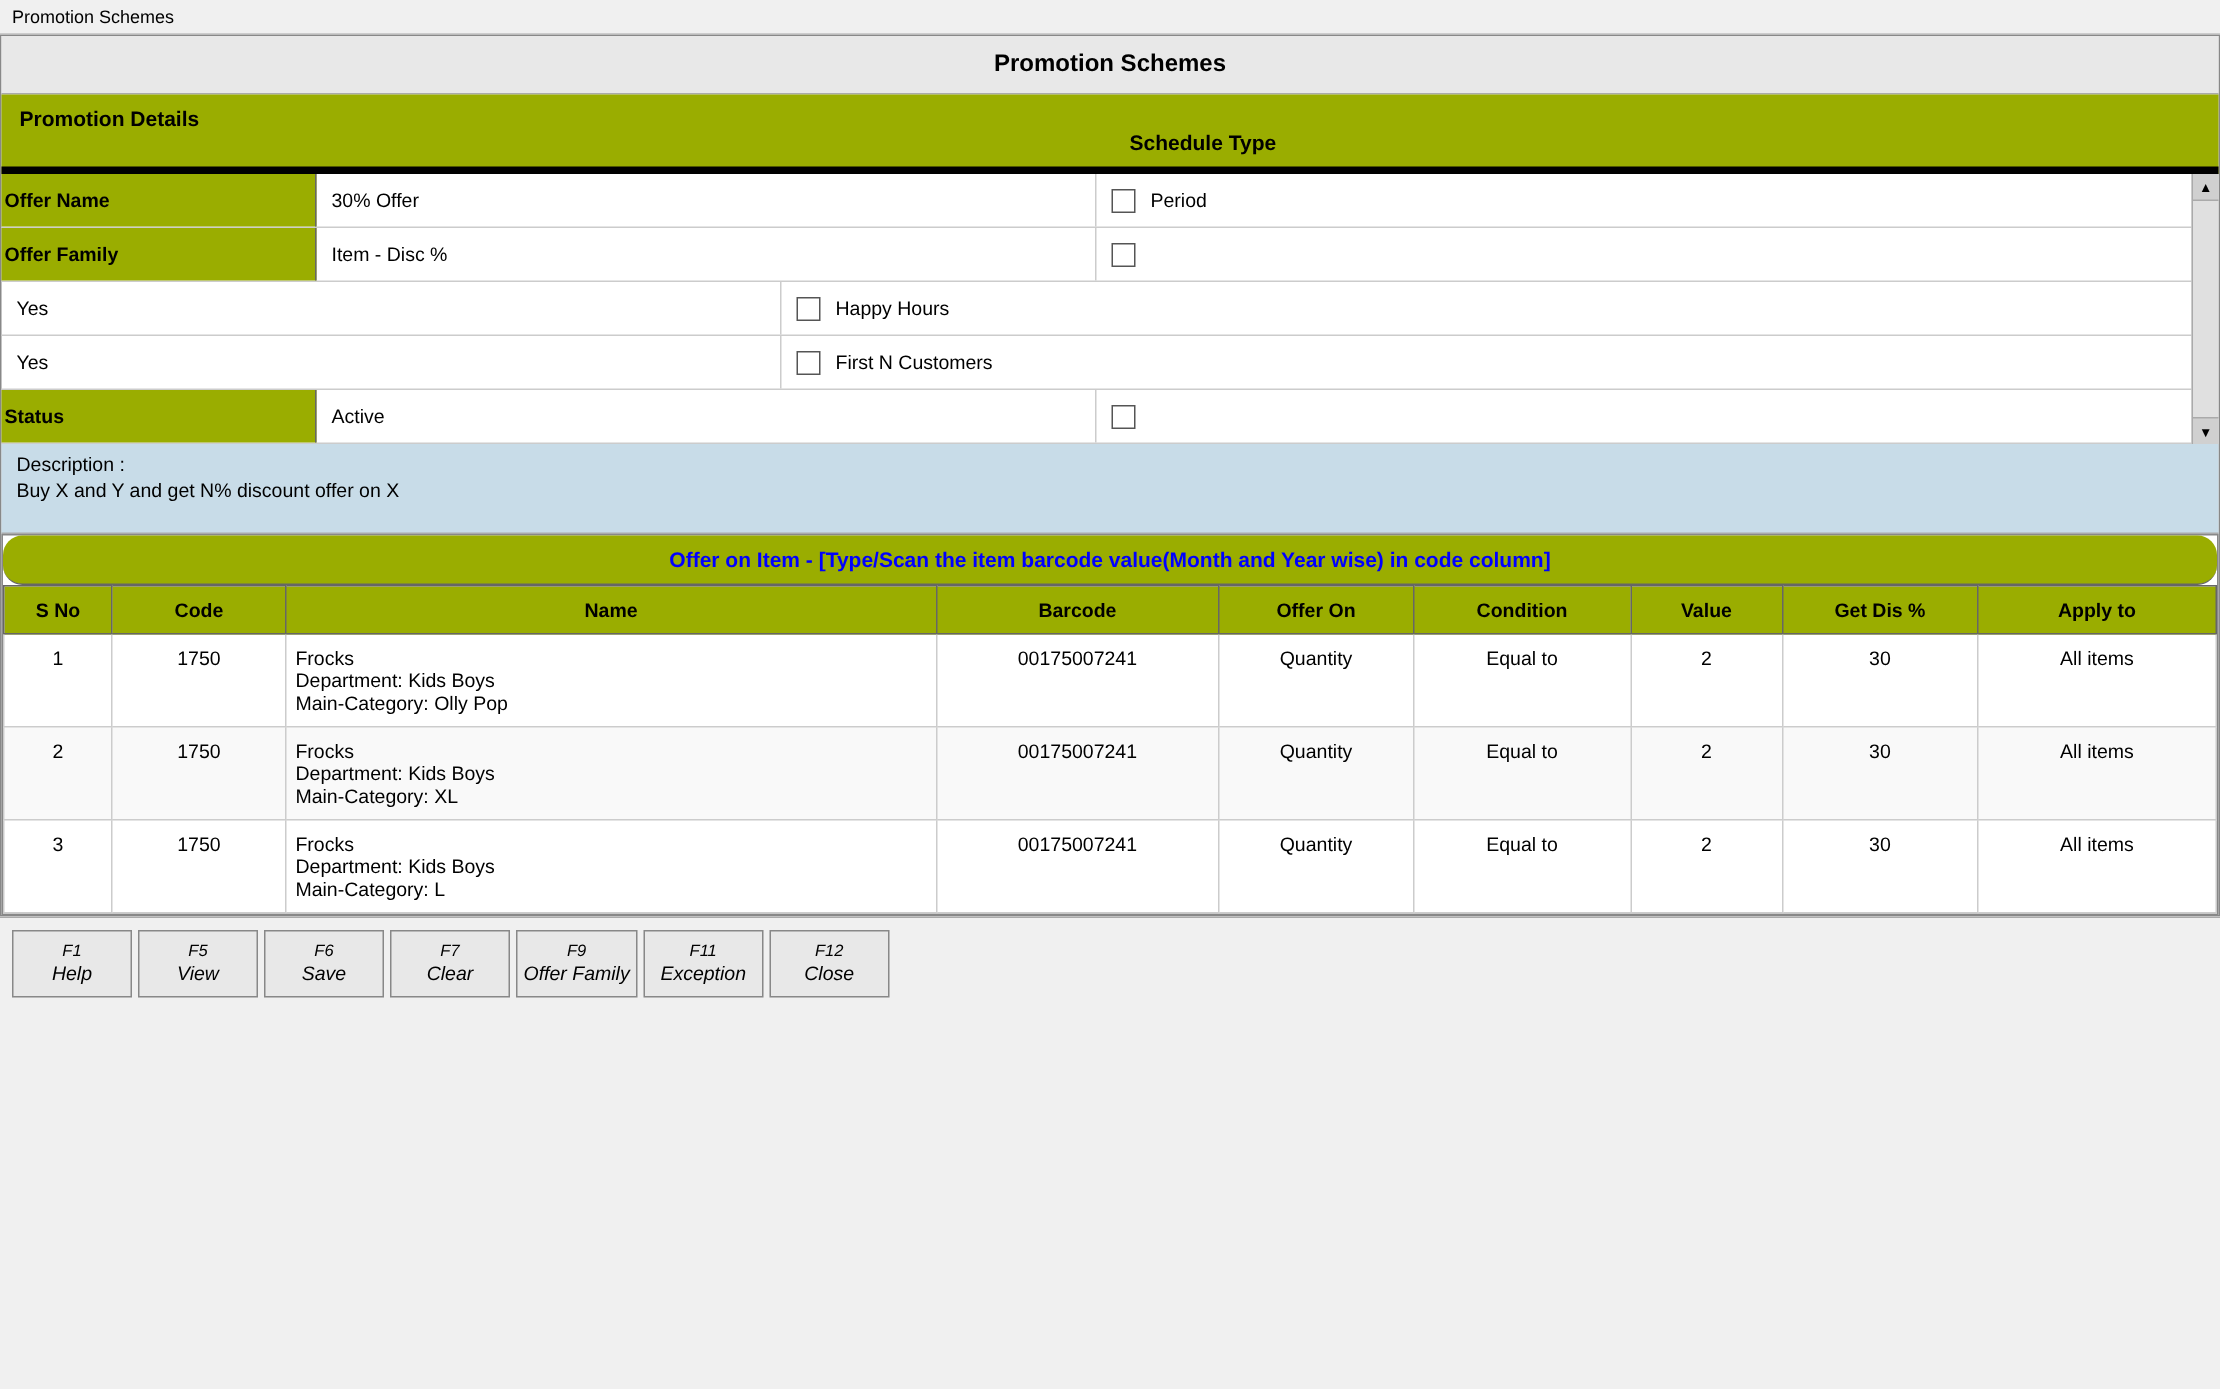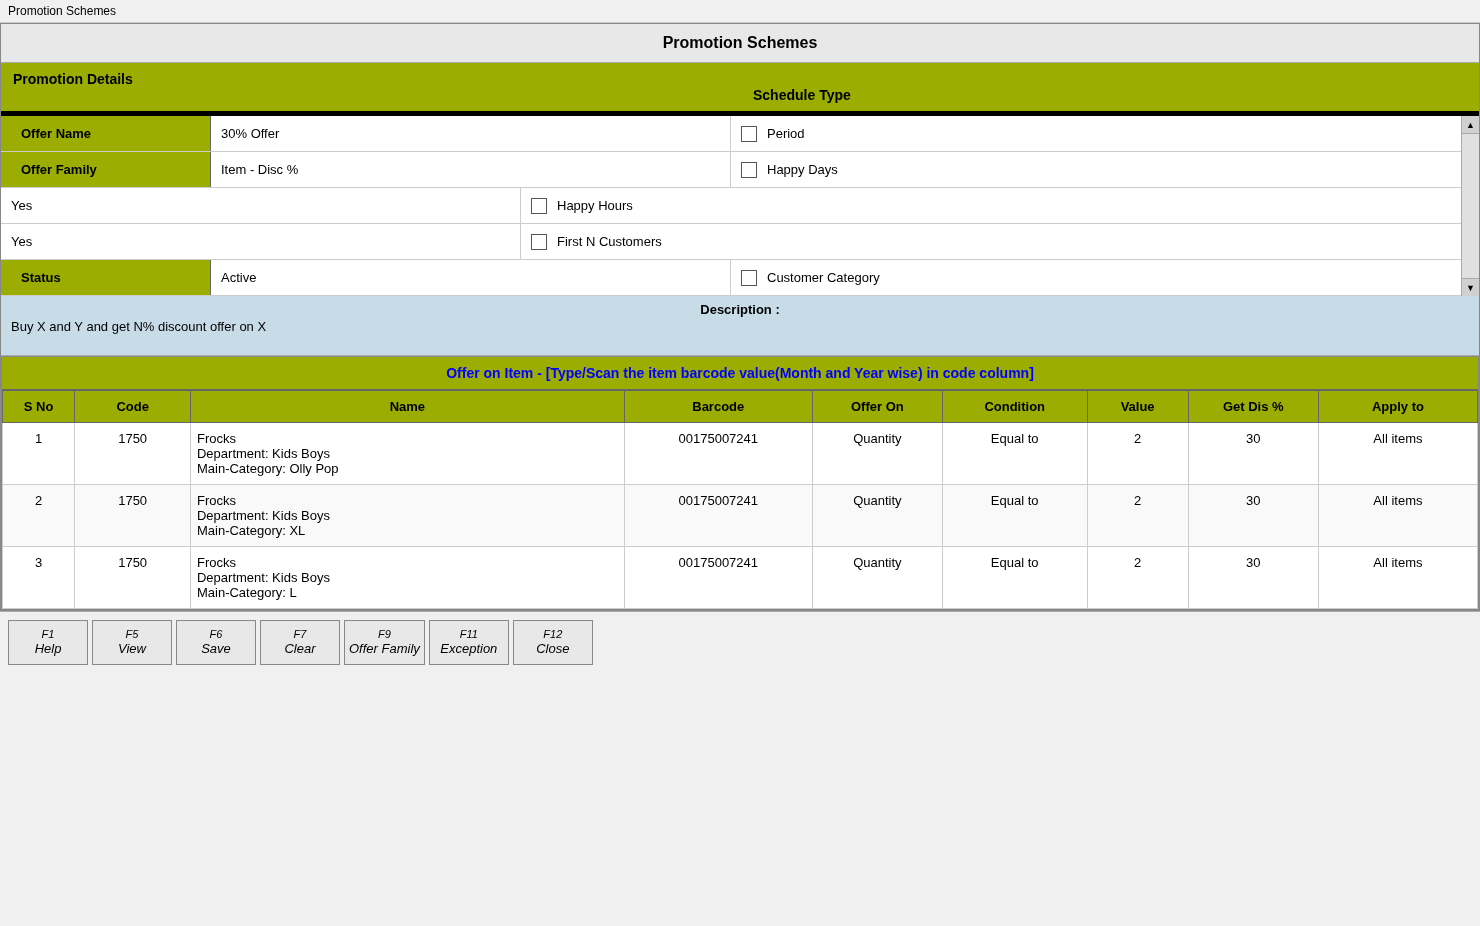--- a/index.html
+++ b/index.html
@@ -10,32 +10,32 @@
     .main-container { border: 1px solid #888; margin: 0; background: #fff; }
 
     .panel-title { text-align: center; font-weight: bold; font-size: 16px; padding: 10px; background: #e8e8e8; border-bottom: 1px solid #aaa; }
 
     .section-headers { display: flex; background: #9aad00; border-bottom: 5px solid #000000; }
     .section-header { font-weight: bold; font-size: 14px; padding: 8px 12px; color: #000; }
     .section-header-left { width: 740px; }
     .section-header-right { flex: 1; margin-top: 16px; }
 
     .form-row { display: flex; border-bottom: 1px solid #ccc; align-items: stretch; min-height: 36px; }
-    .form-label { background: #9aad00; font-weight: bold; width: 210px; min-width: 210px; padding: 8px 20px; display: flex; align-items: center; border-right: 1px solid #666; font-size: 13px; }
+    .form-label { background: #9aad00; font-weight: bold; width: 210px; min-width: 210px; padding: 8px 2px; display: flex; align-items: center; border-right: 1px solid #666; font-size: 13px; }
     .form-value { padding: 8px 10px; width: 520px; min-width: 520px; border-right: 1px solid #ccc; display: flex; align-items: center; font-size: 13px; }
     .schedule-cell { display: flex; align-items: center; padding: 8px 10px; border-right: 1px solid #ccc; }
     .schedule-checkbox { width: 16px; height: 16px; border: 1px solid #555; background: #fff; display: inline-flex; align-items: center; justify-content: center; margin-right: 10px; flex-shrink: 0; }
     .schedule-label { font-size: 13px; flex: 1; }
 
     .description-area { background: #c8dce8; padding: 6px 10px; font-size: 13px; border-bottom: 1px solid #aaa; min-height: 60px; }
-    .description-label { font-weight: bold; margin-bottom: 2px; text-align: center; }
+    .description-label { font-weight: normal; margin-bottom: 2px; }
     .description-text { font-size: 13px; }
 
     .offer-table-container { border: 1px solid #888; margin: 0; }
-    .offer-table-title { background: #9aad00; text-align: center; padding: 8px; font-weight: bold; font-size: 14px; color: #00f; border-bottom: 1px solid #666; }
+    .offer-table-title { background: #9aad00; text-align: center; padding: 8px; font-weight: bold; font-size: 14px; color: #00f; border-bottom: 1px solid #666; border-radius: 13px; }
 
     table { width: 100%; border-collapse: collapse; }
     thead tr { background: #9aad00; }
     thead th { font-weight: bold; font-size: 13px; padding: 8px 6px; border: 1px solid #666; text-align: center; color: #000; }
     tbody tr { border-bottom: 1px solid #ccc; }
     tbody td { padding: 8px 6px; border: 1px solid #ccc; font-size: 13px; vertical-align: top; }
     tbody tr:nth-child(even) { background: #f9f9f9; }
 
     .td-sno { width: 50px; text-align: center; }
     .td-code { width: 80px; text-align: center; }
@@ -80,21 +80,20 @@
     <div class="schedule-cell" style="flex:1; border-right: none;">
       <div class="schedule-checkbox"></div>
       <div class="schedule-label">Period</div>
     </div>
   </div>
         <div class="form-row">
     <div class="form-label">Offer Family</div>
     <div class="form-value">Item - Disc %</div>
     <div class="schedule-cell" style="flex:1; border-right: none;">
       <div class="schedule-checkbox"></div>
-      <div class="schedule-label">Happy Days</div>
     </div>
   </div>
         <div class="form-row">
     <div class="form-value">Yes</div>
     <div class="schedule-cell" style="flex:1; border-right: none;">
       <div class="schedule-checkbox"></div>
       <div class="schedule-label">Happy Hours</div>
     </div>
   </div>
         <div class="form-row">
@@ -102,21 +101,20 @@
     <div class="schedule-cell" style="flex:1; border-right: none;">
       <div class="schedule-checkbox"></div>
       <div class="schedule-label">First N Customers</div>
     </div>
   </div>
         <div class="form-row">
     <div class="form-label">Status</div>
     <div class="form-value">Active</div>
     <div class="schedule-cell" style="flex:1; border-right: none;">
       <div class="schedule-checkbox"></div>
-      <div class="schedule-label">Customer Category</div>
     </div>
   </div>
       </div>
     <div class="scrollbar-side">
       <div class="scroll-up">▲</div>
       <div class="scroll-down">▼</div>
     </div>
   </div>
 
   <div class="description-area">

